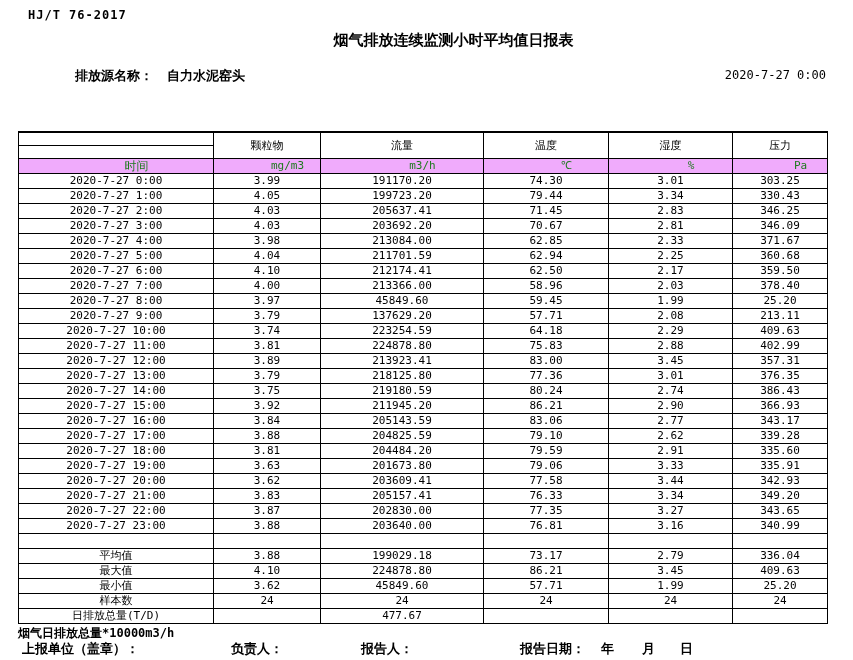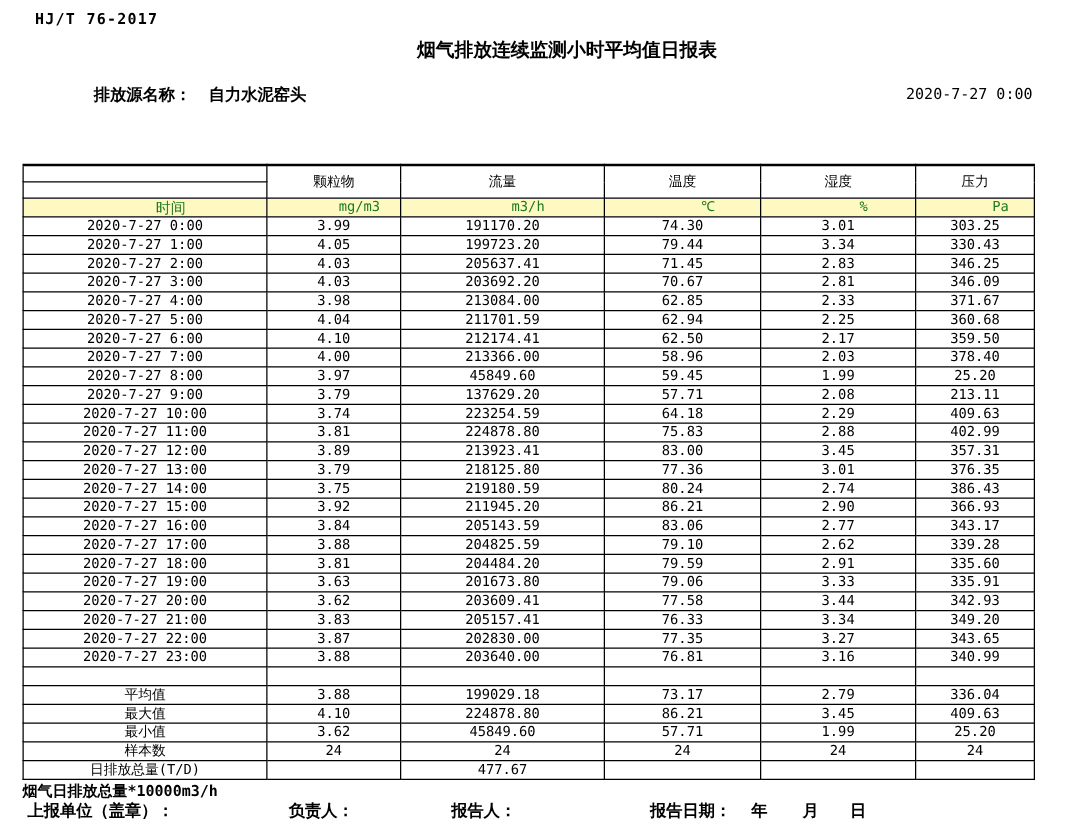--- a/index.html
+++ b/index.html
@@ -16,21 +16,21 @@
     position:absolute;left:18px;top:115px;width:809px;
     border-collapse:collapse;table-layout:fixed;margin-top:16px;
   }
   table.report{border:1px solid #000;border-top:2px solid #000;}
   table.report td{
     border:1px solid #000;padding:0;margin:0;text-align:center;
     font-size:11px;height:14px;line-height:14px;white-space:nowrap;overflow:hidden;
   }
   tr.hA td,tr.hB td{height:12px;line-height:12px;}
   td.colname{font-size:12px;}
-  tr.green td{background:#fef9c3;color:#1e7a1e;padding-left:41px;}
+  tr.green td{background:#f0abfc;color:#1e7a1e;padding-left:41px;}
   tr.green td.timehead{font-size:12px;}
   tr.spacer td{height:14px;}
   .foot-note{position:absolute;left:18px;top:625px;font-size:12px;font-weight:bold;}
   .sign-row{position:absolute;left:4px;top:640px;width:853px;height:16px;font-size:13px;font-weight:bold;}
   .sign-row span{position:absolute;top:0;}
   .lbl-unit{left:18px;}
   .lbl-manager{left:227px;}
   .lbl-reporter{left:357px;}
   .lbl-repdate{left:500px;margin-left:16px;}
   .lbl-year{left:597px;}

